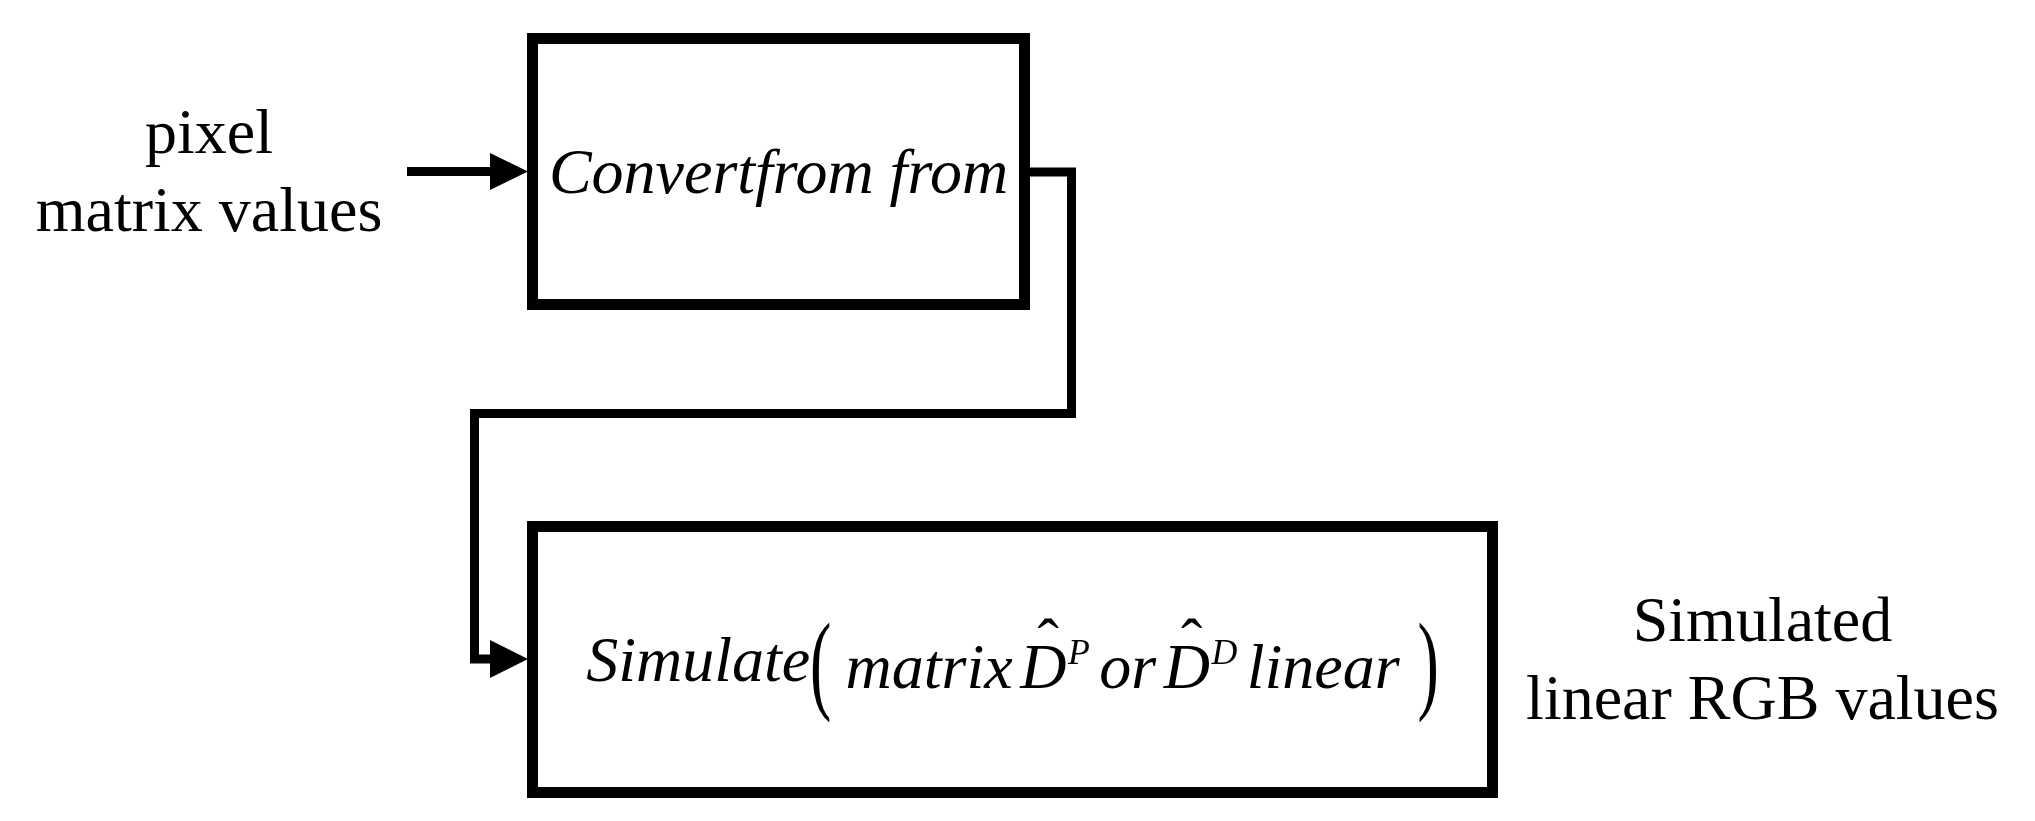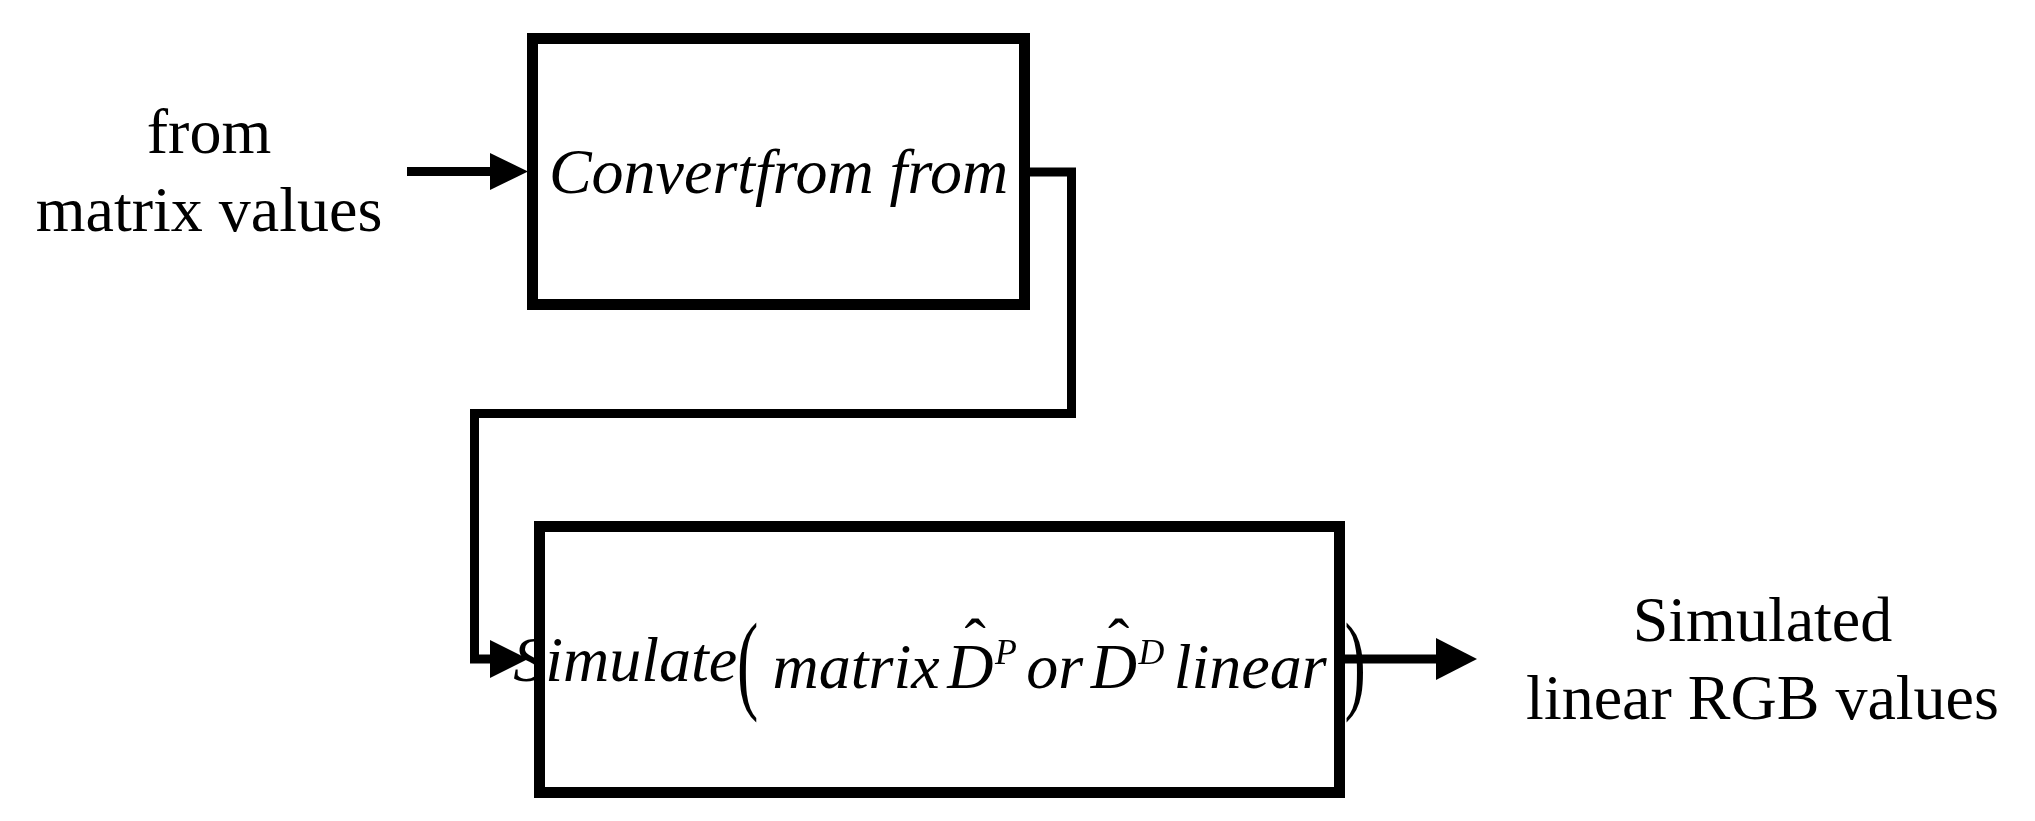--- a/index.html
+++ b/index.html
@@ -26,21 +26,21 @@
     flex-direction: row;
     justify-content: center;
     align-items: center;
     text-align: center;
     font-style: italic;
     font-size: 64px;
     line-height: 76px;
     white-space: nowrap;
   }
   .box-convert  { left: 527px; top: 33px;  width: 503px; height: 277px; }
-  .box-simulate { left: 527px; top: 521px; width: 811px; height: 277px; margin-left: 7px; }
+  .box-simulate { left: 527px; top: 521px; width: 971px; height: 277px; }
   .io-label {
     position: absolute;
     text-align: center;
     font-size: 64px;
     line-height: 78px;
     font-style: normal;
     white-space: nowrap;
   }
   .label-input  { left: 19px;   top: 93px;  width: 380px; }
   .label-output { left: 1492px; top: 581px; width: 541px; }
@@ -90,21 +90,21 @@
       <polygon points="490,640 490,678 528,659" fill="#000000"></polygon>
     </g>
 
     <g>
       <line x1="1338" y1="659" x2="1438" y2="659" stroke="#000000" stroke-width="9"></line>
       <polygon points="1436,638 1436,680 1477,659" fill="#000000"></polygon>
     </g>
   </svg>
 
   <div class="io-label label-input">
-    <div>from</div>
+    <div>pixel</div>
     <div>matrix values</div>
   </div>
 
   <div class="flowbox box-convert">
     <div>Convert</div>
     <div>from from</div>
   </div>
 
   <div class="flowbox box-simulate">
     <div>Simulate</div>

